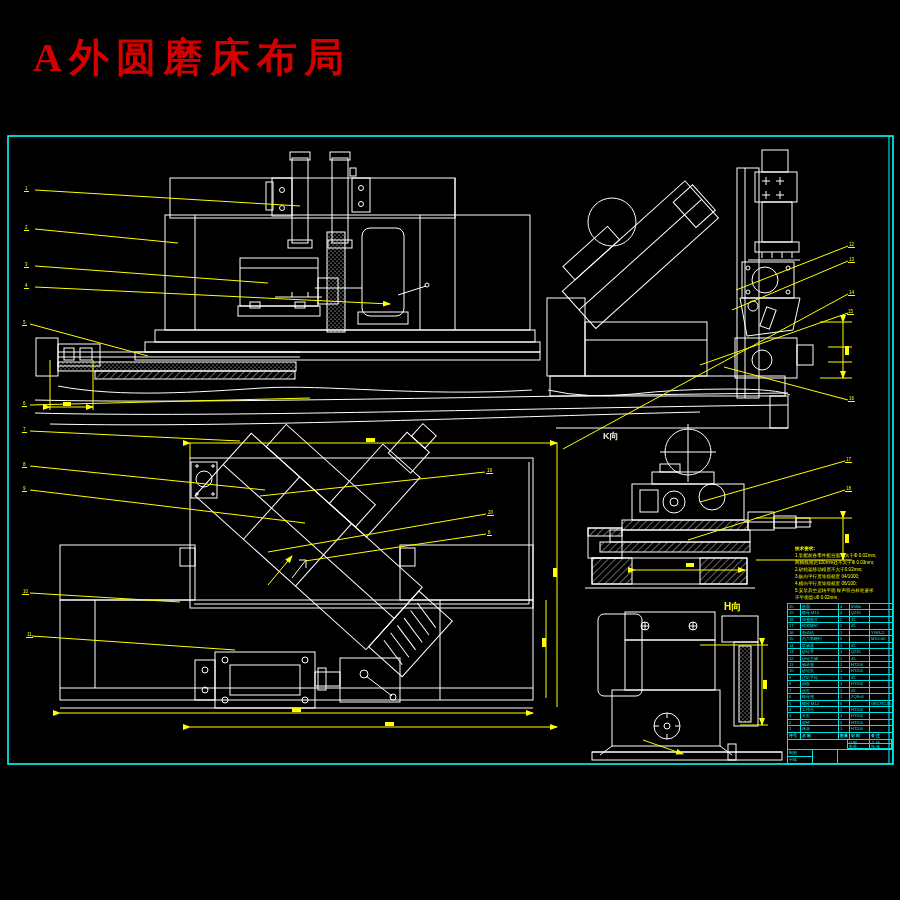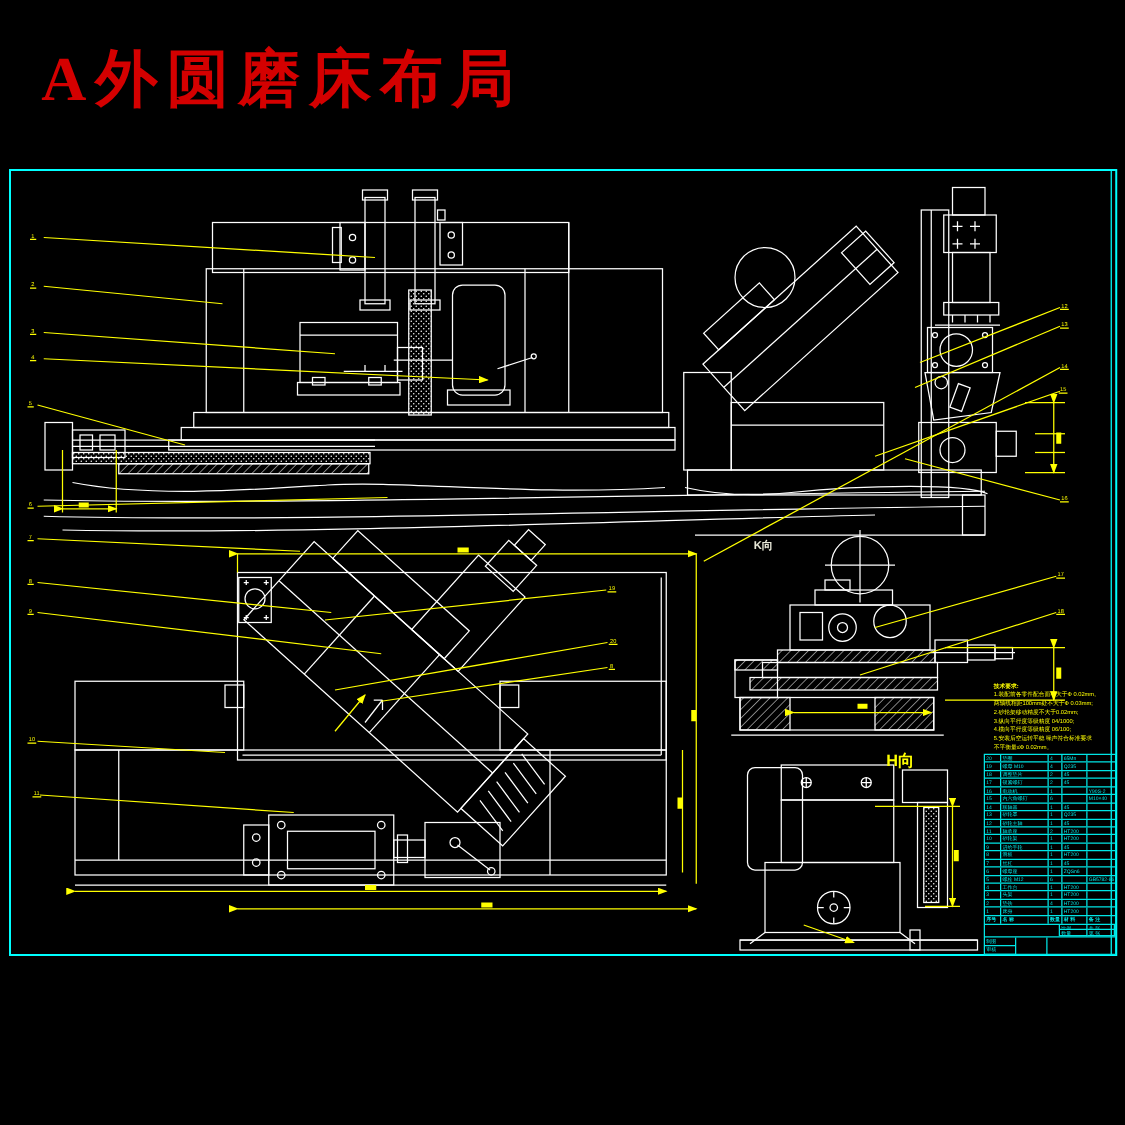--- a/index.html
+++ b/index.html
@@ -1,24 +1,24 @@
 <!DOCTYPE html>
 <html><head>
 <meta charset="utf-8">
 <style>
   html,body{margin:0;padding:0;background:#000;width:900px;height:900px;overflow:hidden;
     font-family:"Liberation Sans",sans-serif;position:relative;}
   #stage{position:absolute;left:0;top:0;width:900px;height:900px;}
   #page-title{position:absolute;left:33px;top:30px;margin:0;color:#d40000;
-    font-family:"Liberation Serif",serif;font-weight:bold;font-size:50px;letter-spacing:7px;}
+    font-family:"Liberation Serif",serif;font-weight:bold;font-size:40px;letter-spacing:7px;}
   svg{position:absolute;left:0;top:0;}
   .balloon{position:absolute;font-size:4.5px;color:#ffff00;border-bottom:1px solid #ffff00;
     padding:0 1px;line-height:5px;}
   #view-label-k{position:absolute;left:603px;top:430px;color:#e8e8d8;font-size:9px;font-weight:bold;text-align:right;}
-  #view-label-h{position:absolute;left:709px;top:600px;color:#ffff00;font-size:13px;font-weight:bold;}
+  #view-label-h{position:absolute;left:724px;top:600px;color:#ffff00;font-size:10px;font-weight:bold;}
   #notes{position:absolute;left:795px;top:545px;width:96px;font-size:4.6px;line-height:7px;
     color:#ffff00;}
   #notes .nh{color:#ffff00;font-weight:bold;}
   
   #bom{position:absolute;left:787px;top:603px;width:106px;height:161px;color:#00e5e5;
     border:1px solid #00e5e5;box-sizing:border-box;font-size:4px;line-height:5px;}
   .bom-row{display:flex;height:6.45px;border-bottom:1px solid #00e5e5;box-sizing:border-box;}
   .bom-row div{border-right:1px solid #00e5e5;box-sizing:border-box;overflow:hidden;
     white-space:nowrap;padding-left:1px;}
   .c-no{width:13px;} .c-name{width:38px;} .c-qty{width:11px;} .c-mat{width:20px;} .c-rem{width:22px;border-right:none!important;}

